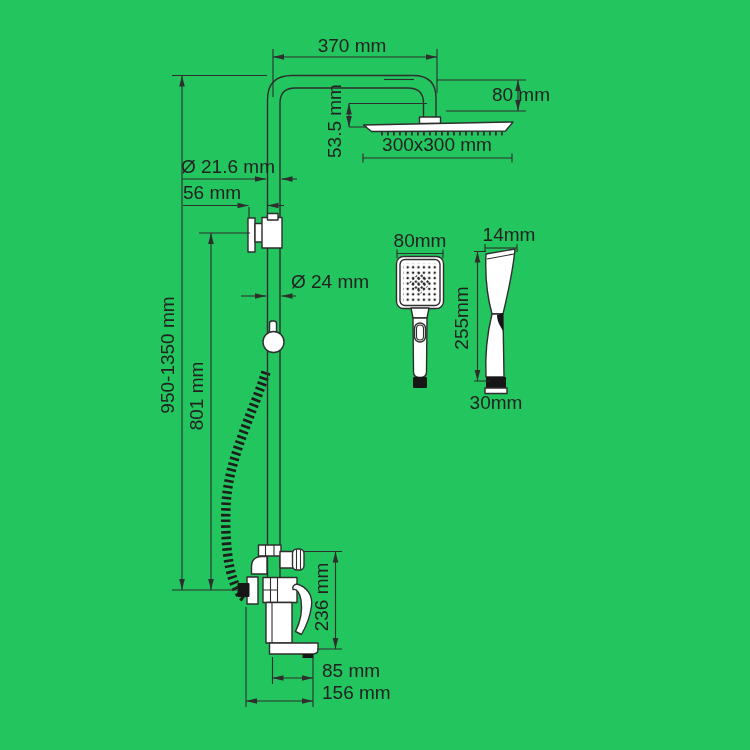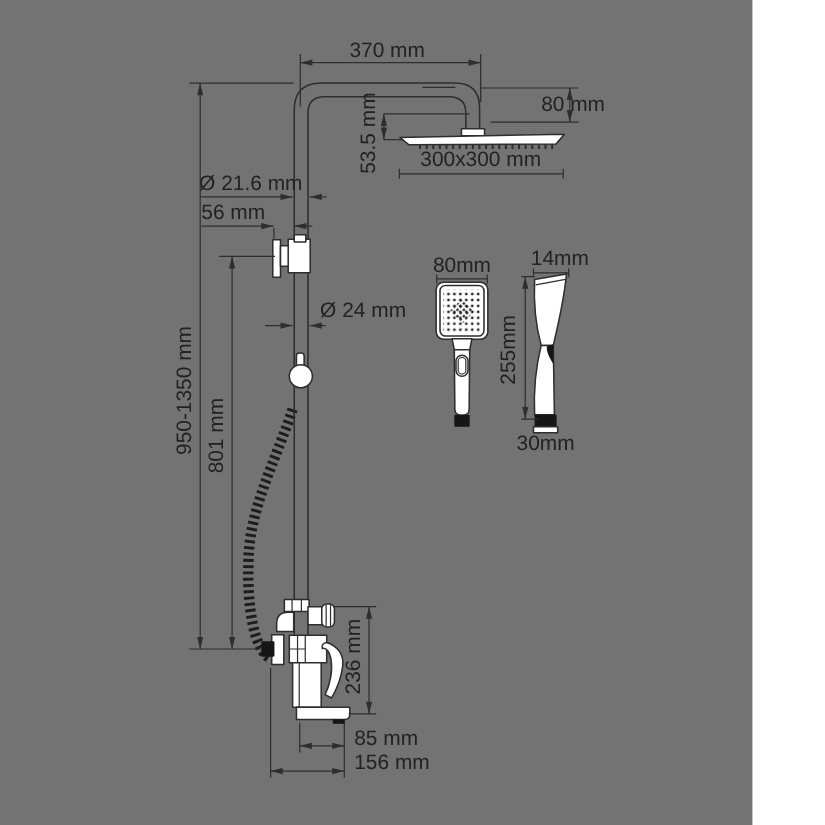--- a/index.html
+++ b/index.html
@@ -1,16 +1,16 @@
 <!DOCTYPE html>
 <html><head>
 <meta charset="utf-8">
 <style>
   html,body{margin:0;padding:0;background:#ffffff;}
-  .stage{position:relative;width:684px;height:750px;background:#737373;overflow:hidden;}
+  .stage{position:relative;width:750px;height:750px;background:#22c55e;overflow:hidden;}
   svg{display:block;}
   .o   {fill:none;stroke:#2e2e2e;stroke-width:1.4;stroke-linejoin:round;}
   .of  {fill:#ffffff;stroke:#2e2e2e;stroke-width:1.4;stroke-linejoin:round;}
   .dk  {fill:#161616;stroke:none;}
   .dim {fill:none;stroke:#2e2e2e;stroke-width:1.1;}
   .teeth{stroke:#2e2e2e;stroke-width:4;stroke-dasharray:1.8 4.2;fill:none;}
   .hose{stroke:#1d1d1d;stroke-width:9.5;stroke-dasharray:2.6 3.1;fill:none;}
   .lbl {font-family:"Liberation Sans",sans-serif;font-size:19px;fill:#222;}
   marker path{fill:#2e2e2e;stroke:none;}
 </style>

